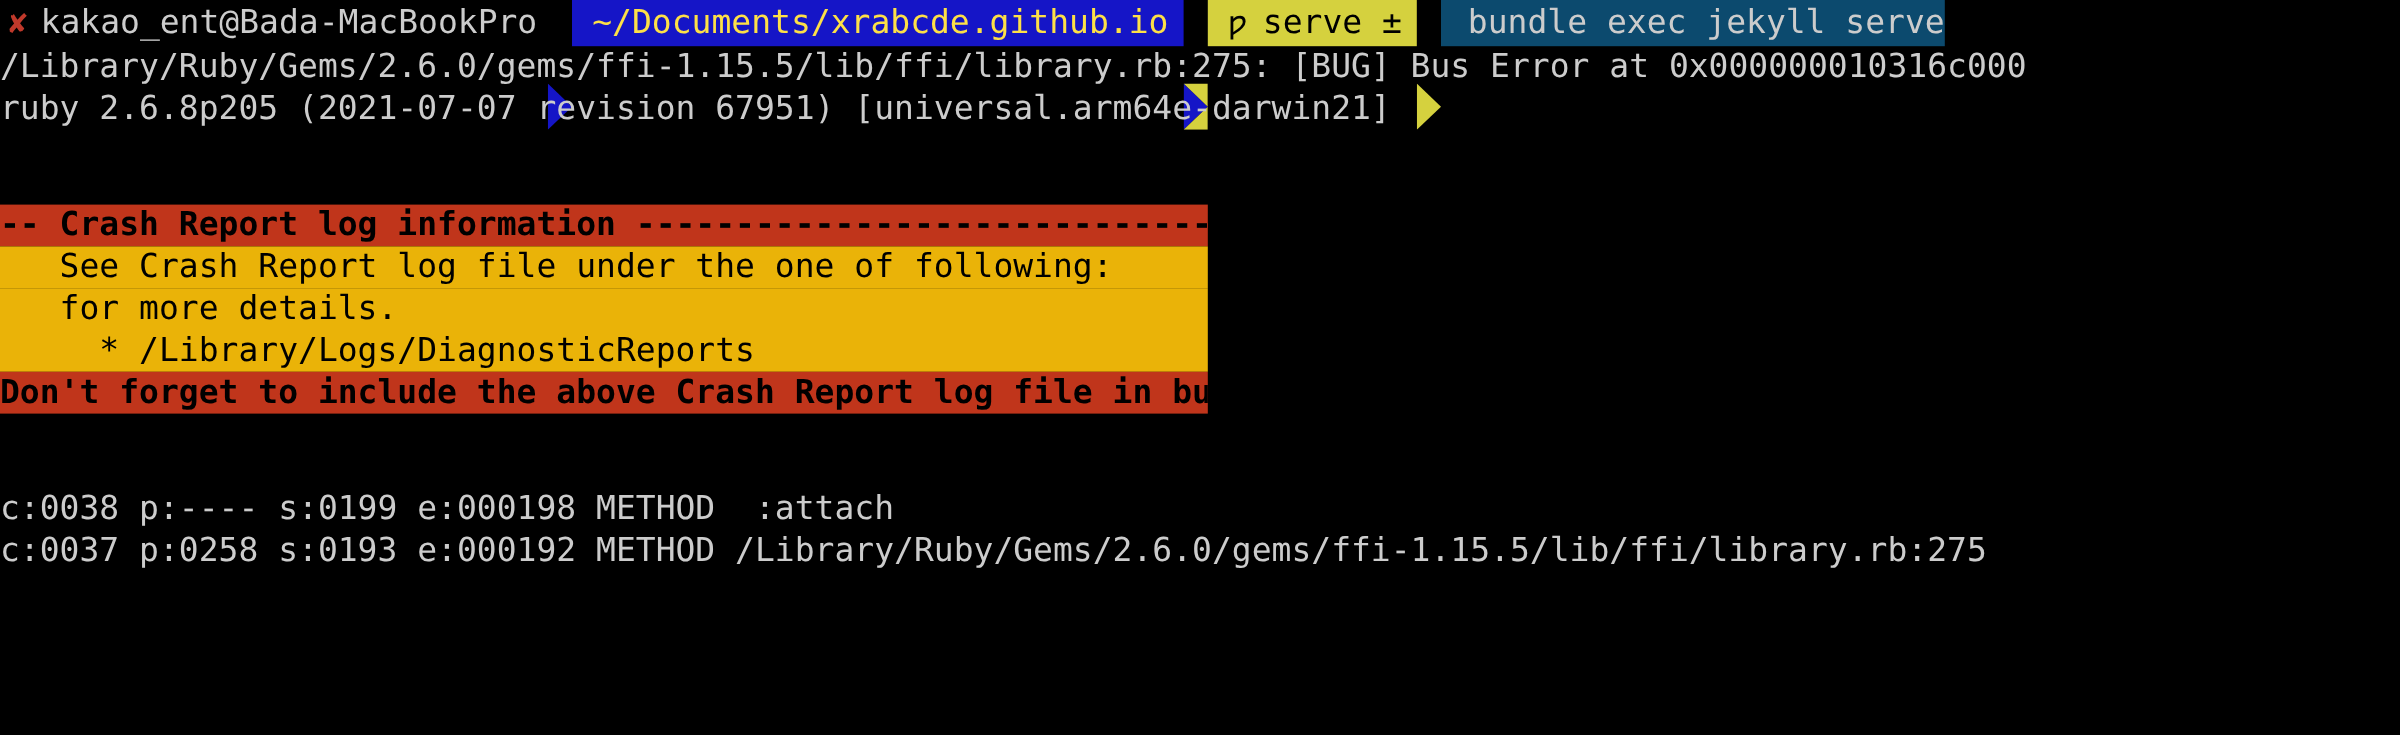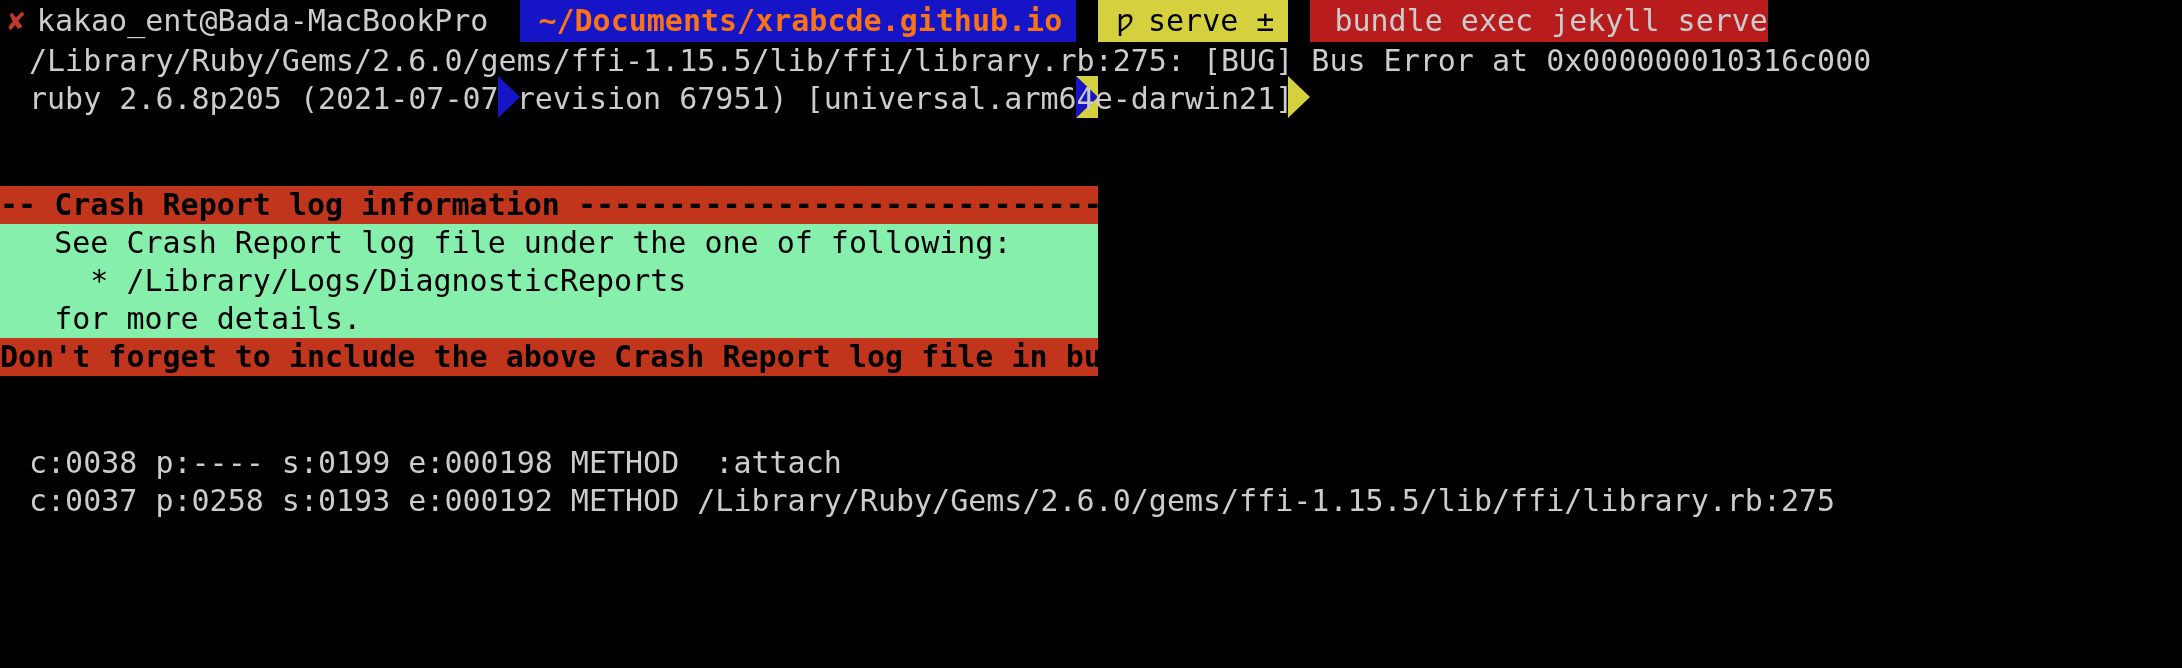--- a/index.html
+++ b/index.html
@@ -26,21 +26,20 @@
   .line {
     height: 38px;
     white-space: pre;
     display: flex;
     align-items: center;
     padding: 0;
   }
   .line-text {
     white-space: pre;
     display: inline-block;
-    margin-left: 29px;
   }
 
   
   .prompt-line {
     height: 42px;
     display: flex;
     align-items: stretch;
     white-space: pre;
   }
   .seg {
@@ -56,33 +55,32 @@
     padding-right: 10px;
   }
   .xmark {
     color: #c0392b;
     font-weight: bold;
     margin-right: 12px;
     font-size: 28px;
   }
   .seg-path {
     background: #1515c7;
-    color: #f97316;
+    color: #fde047;
     padding-left: 18px;
     padding-right: 14px;
-    font-weight: bold;
   }
   .seg-git {
     background: #d5d13e;
     color: #000000;
     padding-left: 18px;
     padding-right: 14px;
   }
   .seg-cmd {
-    background: #b91c1c;
+    background: #0c4a6e;
     color: #cccccc;
     padding-left: 24px;
   }
   .arrow {
     width: 22px;
     height: 42px;
     flex: 0 0 22px;
   }
   .arrow svg { display: block; }
   .git-glyph {
@@ -100,21 +98,21 @@
     width: 1098px;
     padding: 0;
     overflow: hidden;
   }
   .band-red {
     background: #c0351b;
     color: #000000;
     font-weight: bold;
   }
   .band-green {
-    background: #86efac;
+    background: #eab308;
     color: #000000;
   }
   .blank {
     height: 38px;
   }
   .blank-small {
     height: 30px;
   }
 </style>
 </head>
@@ -159,22 +157,22 @@
 
   <div class="line">
     <span class="line-text">ruby 2.6.8p205 (2021-07-07 revision 67951) [universal.arm64e-darwin21]</span>
   </div>
 
   <div class="blank"></div>
   <div class="blank-small"></div>
 
   <div class="band band-red">-- Crash Report log information --------------------------------------------</div>
   <div class="band band-green">   See Crash Report log file under the one of following:</div>
+  <div class="band band-green">   for more details.</div>
   <div class="band band-green">     * /Library/Logs/DiagnosticReports</div>
-  <div class="band band-green">   for more details.</div>
   <div class="band band-red">Don't forget to include the above Crash Report log file in bug reports.</div>
 
   <div class="blank"></div>
   <div class="blank-small"></div>
 
   <div class="line">
     <span class="line-text">c:0038 p:---- s:0199 e:000198 METHOD  :attach</span>
   </div>
   <div class="line">
     <span class="line-text">c:0037 p:0258 s:0193 e:000192 METHOD /Library/Ruby/Gems/2.6.0/gems/ffi-1.15.5/lib/ffi/library.rb:275</span>

